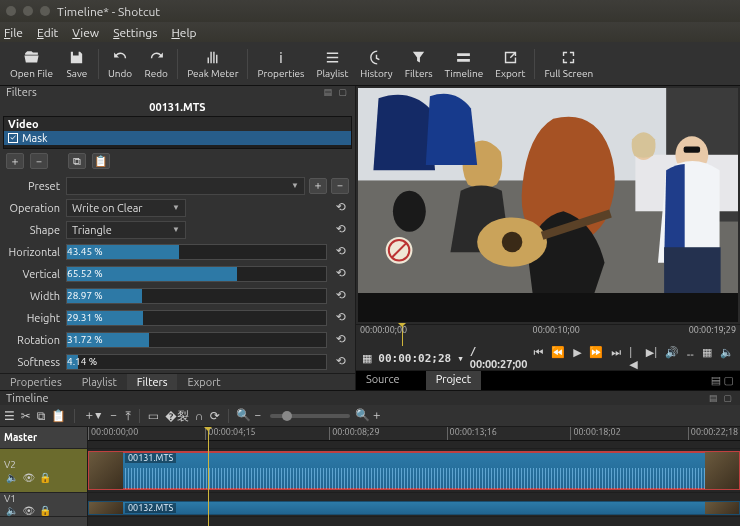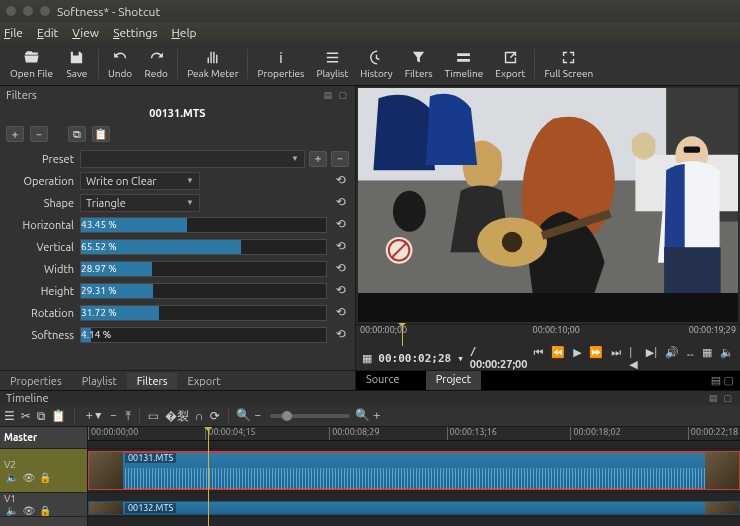--- a/index.html
+++ b/index.html
@@ -19,21 +19,21 @@
 .panel-hd .ctl { font-size:9px; letter-spacing:2px; color:#888;}
 .clip-title { background:#323232; text-align:center; color:#fff; font-weight:bold; padding:3px 0; font-size:11px;}
 .filters-list { background:#1e1e1e; height:54px; border:1px solid #111; margin:0 3px; }
 .video-head { background:#2a2a2a; color:#fff; font-weight:bold; font-size:11px; padding:1px 4px; }
 .filter-item { background:#275d8a; color:#fff; font-size:11px; padding:1px 4px; display:flex; align-items:center;}
 .filter-item .chk { width:10px; height:10px; border:1px solid #fff; margin-right:4px; font-size:8px; line-height:8px; text-align:center;}
 .listbar { display:flex; align-items:center; gap:6px; padding:4px 6px; }
 .sqbtn { width:18px; height:16px; background:#444; border:1px solid #555; color:#ddd; font-size:11px; display:flex; align-items:center; justify-content:center; cursor:pointer; border-radius:2px;}
 .params { padding:2px 6px 0 6px; }
 .prow { display:flex; align-items:center; height:21px; margin-bottom:1px; }
-.plabel { width:60px; text-align:right; padding-right:6px; font-size:11px; color:#ddd;margin-left:14px;}
+.plabel { width:60px; text-align:right; padding-right:6px; font-size:11px; color:#ddd;}
 .pcombo { flex:1; height:18px; background:#2a2a2a; border:1px solid #464646; color:#ddd; font-size:11px; display:flex; align-items:center; justify-content:space-between; padding:0 5px; cursor:pointer;}
 .pcombo .arr { font-size:8px; color:#aaa;}
 .pslider { flex:1; height:16px; background:#222; border:1px solid #4a4a4a; position:relative; display:flex; align-items:center; padding-right:4px;}
 .pfill { position:absolute; left:0; top:0; bottom:0; background:#2d79a6; }
 .pval { position:relative; font-size:10px; color:#fff; z-index:2;}
 .undo { width:16px; height:16px; margin-left:6px; font-size:12px; color:#ccc; cursor:pointer; text-align:center;}
 .left-tabs { display:flex; border-top:1px solid #1b1b1b; background:#323232; height:20px; align-items:center; }
 .left-tabs .tab { padding:2px 10px; font-size:11px; color:#bbb; cursor:pointer;}
 .left-tabs .tab.active { background:#3d3d3d; color:#fff;}
 .right { flex:1; display:flex; flex-direction:column; background:#2a2a2a;}
@@ -77,21 +77,21 @@
 .v2label { background:#6b6b2d;}
 svg { fill:currentColor; }
 </style>
 </head>
 <body>
 
 <div class="titlebar">
   <div class="wbtn"></div>
   <div class="wbtn"></div>
   <div class="wbtn"></div>
-  <span>Softness* - Shotcut</span>
+  <span>Timeline* - Shotcut</span>
 </div>
 
 <div class="menubar">
   <span><u>F</u>ile</span>
   <span><u>E</u>dit</span>
   <span><u>V</u>iew</span>
   <span><u>S</u>ettings</span>
   <span><u>H</u>elp</span>
 </div>
 
@@ -172,20 +172,27 @@
     </div>
 </div>
 
 <div class="main">
   <div class="left">
     <div class="panel-hd">
         <span>Filters</span>
         <span class="ctl">▤ ▢</span>
       </div>
     <div class="clip-title">00131.MTS</div>
+    <div class="filters-list">
+      <div class="video-head">Video</div>
+      <div class="filter-item">
+        <span class="chk">✓</span>
+        <span>Mask</span>
+      </div>
+    </div>
     <div class="listbar">
       <div class="sqbtn">＋</div>
       <div class="sqbtn">－</div>
       <div style="width:8px"></div>
       <div class="sqbtn">⧉</div>
       <div class="sqbtn">📋</div>
     </div>
     <div class="params">
       <div class="prow">
         <div class="plabel">Preset</div>

